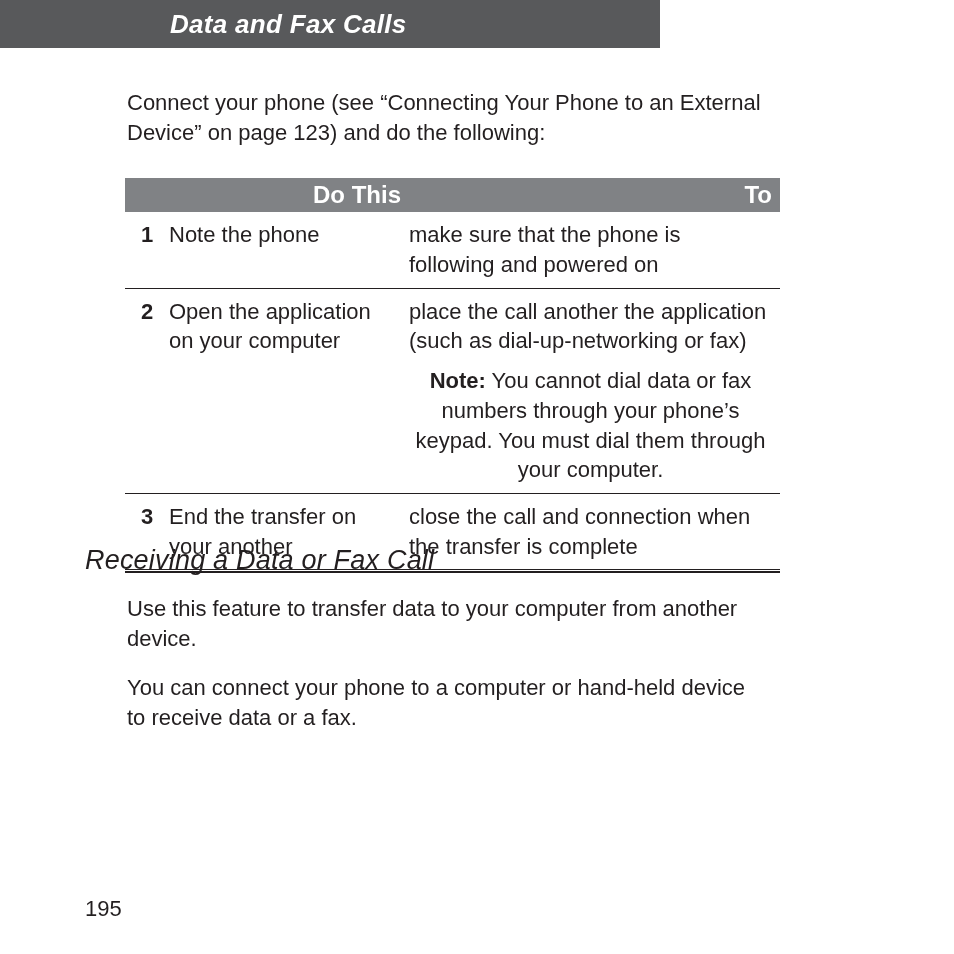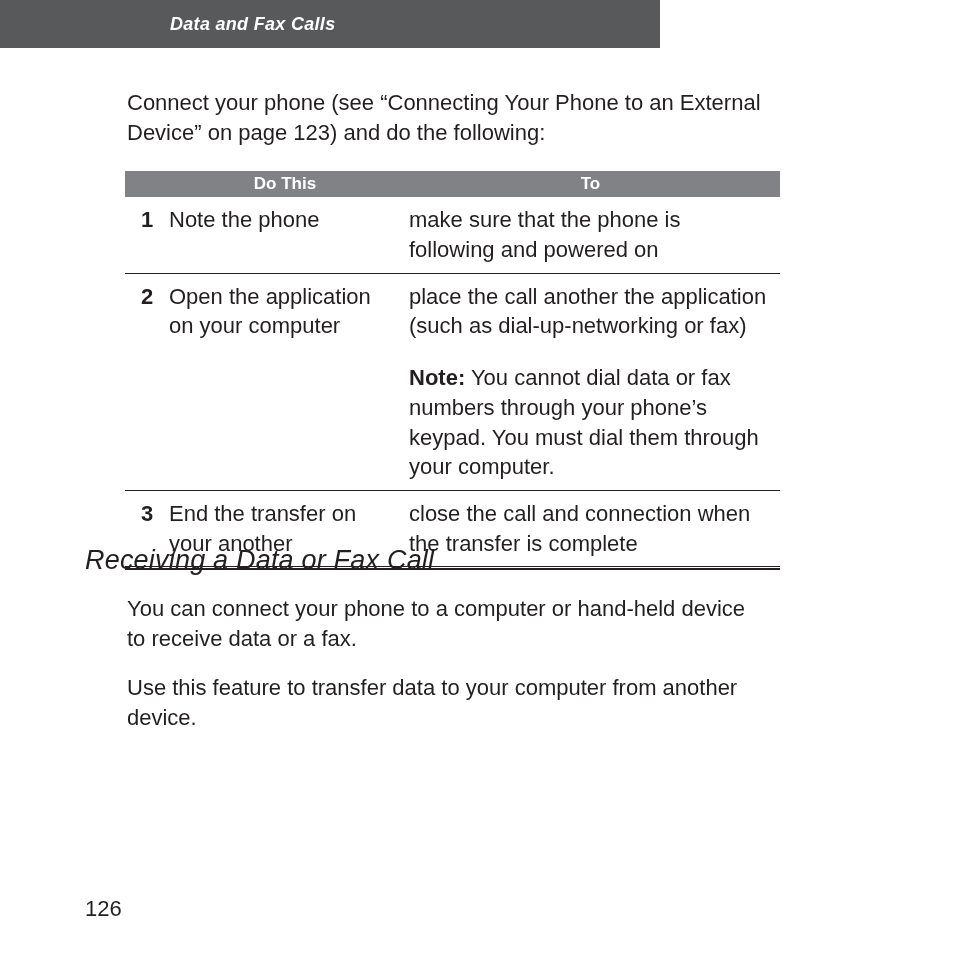--- a/index.html
+++ b/index.html
@@ -8,50 +8,50 @@
   .header-bar {
     position: absolute;
     top: 0; left: 0;
     width: 660px; height: 48px;
     background: #58595b;
     display: flex; align-items: center;
     padding-left: 170px;
   }
   .header-bar span {
     color: #fff;
-    font-size: 18px;
+    font-size: 26px;
     font-weight: 700;
     font-style: italic;
     letter-spacing: 0.3px;
   }
   .content {
     position: absolute;
     top: 88px;
     left: 127px;
     width: 635px;
   }
   .intro {
     font-size: 22px;
     line-height: 1.35;
     font-weight: 300;
-    margin-bottom: 24px;
+    margin-bottom: 31px;
   }
   table.steps {
     width: 655px;
     border-collapse: collapse;
     font-size: 22px;
     font-weight: 300;
     margin-left: -2px;
   }
   table.steps thead th {
     background: #808285;
     color: #fff;
-    text-align: center;
+    text-align: right;
     font-weight: 700;
-    font-size: 17px;
+    font-size: 24px;
     padding: 3px 8px 3px 8px;
   }
   table.steps thead th.col-num { width: 44px; padding-left: 10px; }
   table.steps thead th.col-do  { width: 240px; padding-left: 0; }
   table.steps thead th.col-to  { padding-left: 0; }
   table.steps tbody td {
     vertical-align: top;
     padding: 8px 8px 8px 0;
     line-height: 1.35;
   }
@@ -67,21 +67,21 @@
   }
   
   .double-rule {
     border-top: 1.5px solid #231f20;
     height: 4px;
     margin-top: 0;
     border-bottom: 2.5px solid #231f20;
     width: 655px;
     margin-left: -2px;
   }
-  .note-block { margin-top: 22px; }
+  .note-block { margin-top: 10px; text-align: center; }
   .note-label { font-weight: 700; }
   .section {
     position: absolute;
     left: 85px;
     top: 545px;
     width: 700px;
   }
   .section h2 {
     font-size: 27px;
     font-weight: 400;
@@ -146,18 +146,18 @@
           <td>End the transfer on your another</td>
           <td>close the call and connection when the transfer is complete</td>
         </tr>
       </tbody>
     </table>
     <div class="double-rule"></div>
   </div>
 
   <div class="section">
     <h2>Receiving a Data or Fax Call</h2>
+    <p>Use this feature to transfer data to your computer from another device.</p>
     <p>You can connect your phone to a computer or hand-held device to receive data or a fax.</p>
-    <p>Use this feature to transfer data to your computer from another device.</p>
   </div>
 
-  <div class="page-number">126</div>
+  <div class="page-number">195</div>
 </div>
 
 </body></html>

